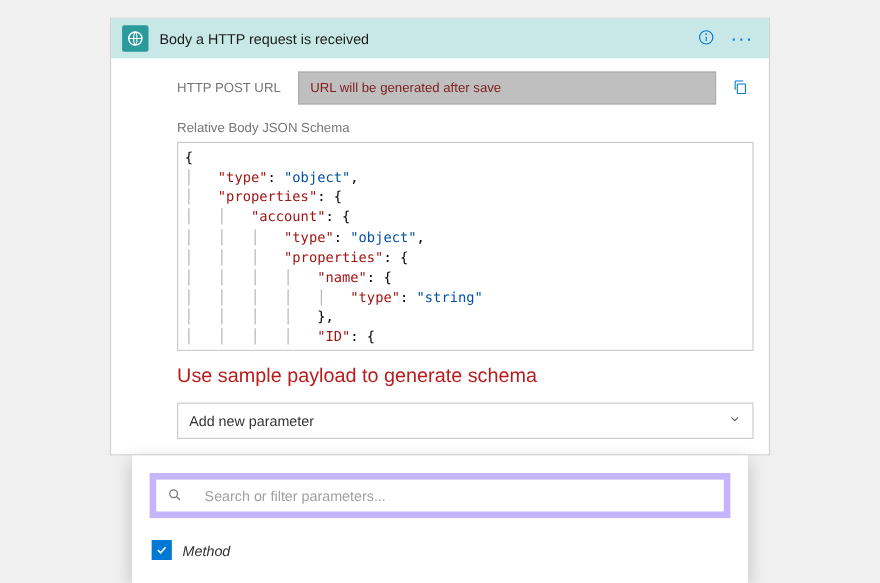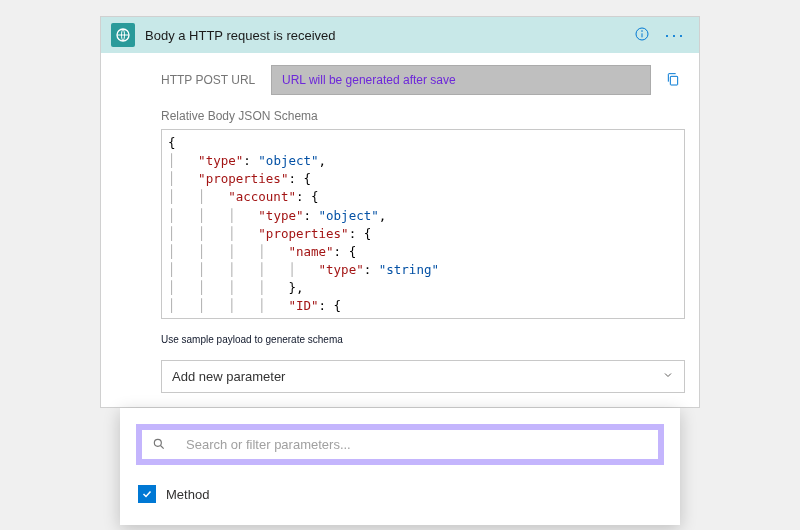--- a/index.html
+++ b/index.html
@@ -34,21 +34,21 @@
   .card-header .info-icon svg,
   .card-header .more-icon { color: #0078d4; }
   .card-header .info-icon svg { width: 16px; height: 16px; stroke: #0078d4; fill: none; stroke-width: 1.5; }
   .card-header .more-icon { font-size: 18px; letter-spacing: 1px; padding: 0 4px; cursor: pointer; }
   .card-body { padding: 12px 14px 14px; margin-left: 46px; }
   .row { display: flex; align-items: center; gap: 10px; margin-bottom: 14px; }
   .row .lbl { color: #767676; font-size: 12px; width: 100px; }
   .url-box {
     flex: 1;
     background: #bfbfbf;
-    color: #6d28d9;
+    color: #7f1d1d;
     font-size: 12px;
     padding: 7px 10px;
     border: 1px solid #ababab;
   }
   .copy-btn { cursor: pointer; padding: 4px; }
   .copy-btn svg { width: 16px; height: 16px; fill: none; stroke: #0078d4; stroke-width: 1.5; }
   .section-label { color: #767676; font-size: 12px; margin-bottom: 6px; }
   .schema-box {
     border: 1px solid #c8c8c8;
     height: 190px;
@@ -58,21 +58,21 @@
     font-size: 12.5px;
     line-height: 1.45;
     position: relative;
     white-space: pre;
   }
   .schema-box .k { color: #a31515; } 
   .schema-box .s { color: #0451a5; } 
   .schema-box .p { color: #000; }    
   .schema-box .guide { color: #b0b0b0; }
   .link-row { margin-top: 12px; margin-bottom: 14px; }
-  .link { color: #0f172a; font-size: 10px; cursor: pointer; }
+  .link { color: #b91c1c; font-size: 18px; cursor: pointer; }
   .add-param {
     border: 1px solid #c8c8c8;
     padding: 8px 10px;
     display: flex;
     align-items: center;
     justify-content: space-between;
     cursor: pointer;
     font-size: 13px;
     color: #333;
   }
@@ -97,21 +97,21 @@
     border: none; outline: none; flex: 1; font-size: 13px; color: #333;
   }
   .search-box input::placeholder { color: #a0a0a0; }
   .check-row { display: flex; align-items: center; gap: 10px; padding: 6px 2px; cursor: pointer; }
   .checkbox {
     width: 18px; height: 18px; border: 1px solid #333;
     display: flex; align-items: center; justify-content: center;
   }
   .checkbox.checked { background: #0078d4; border-color: #0078d4; }
   .checkbox.checked svg { width: 12px; height: 12px; stroke: #fff; stroke-width: 3; fill: none; }
-  .check-row .cl { font-size: 13px; color: #323130; }
+  .check-row .cl { font-size: 13px; color: #323130; font-style: italic; }
 </style>
 </head>
 <body>
 
 <div class="card">
   <div class="card-header">
     <span class="icon-wrap">
       <svg viewBox="0 0 24 24">
           <circle cx="12" cy="12" r="9" fill="none" stroke="#fff" stroke-width="2"></circle>
           <path d="M3 12h18M12 3c3 3 3 15 0 18M12 3c-3 3-3 15 0 18" stroke="#fff" stroke-width="1.5" fill="none"></path>

